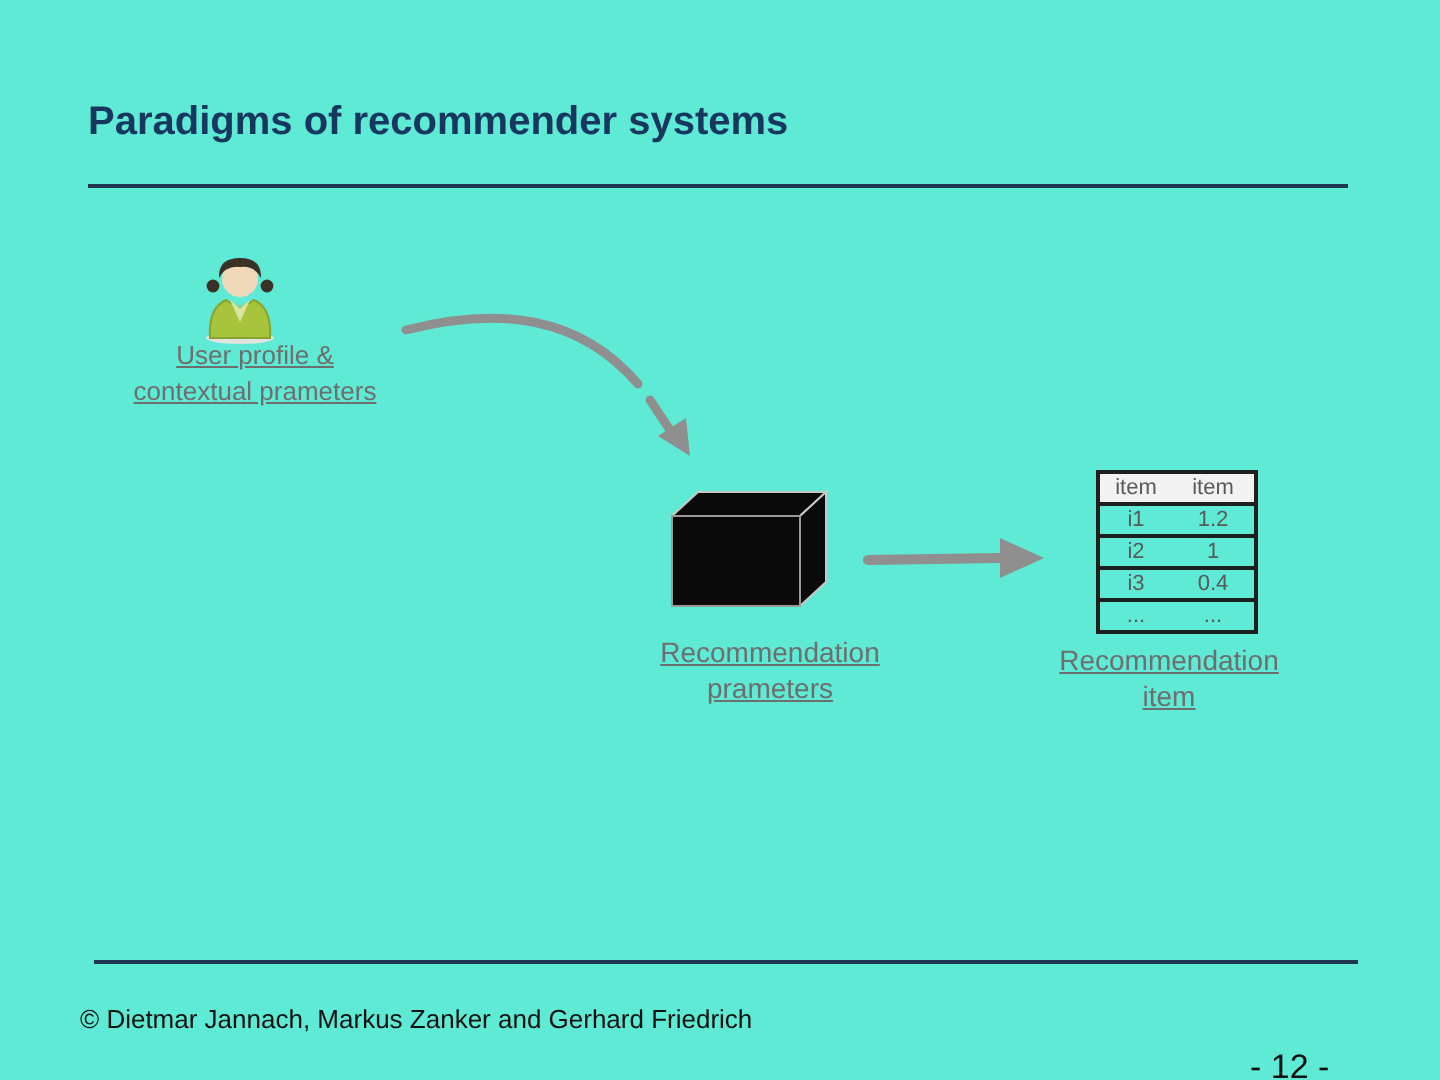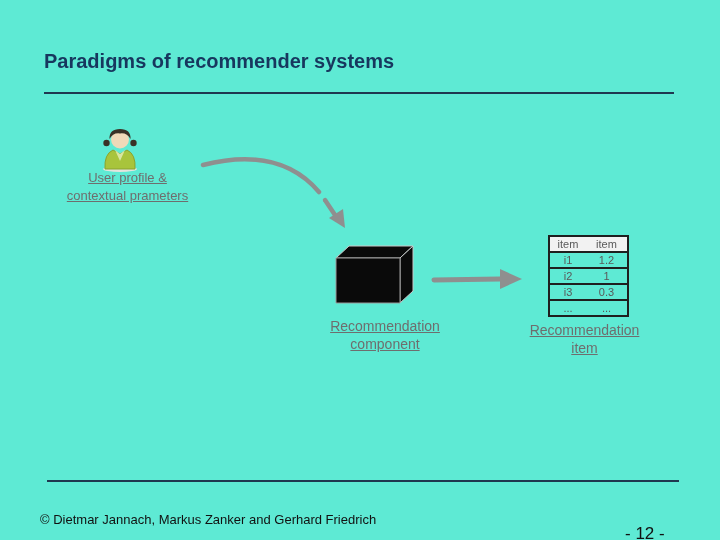--- a/index.html
+++ b/index.html
@@ -34,21 +34,21 @@
     padding:0;text-align:center;height:14px;font-weight:normal;
   }
   table.score-table{border-left:2px solid #1f1f1f;border-right:2px solid #1f1f1f;}
   table.score-table th{background:#f2f2f2;}
   td.col-item, th.col-item{width:36px;}
   td.col-score, th.col-score{width:41px;}
   .footer-rule{
     position:absolute;left:47px;top:480px;width:632px;height:2px;background:#1f3850;
   }
   .footer-copyright{
-    position:absolute;left:40px;top:502px;font-size:13px;color:#111;margin-top:10px;
+    position:absolute;left:40px;top:502px;font-size:13px;color:#111;
   }
   .page-number{
     position:absolute;left:625px;top:524px;font-size:17px;color:#111;
   }
 </style>
 </head>
 <body>
 
 <div class="slide">
 
@@ -78,21 +78,21 @@
   </svg>
 
   <svg class="svg-abs" style="left:330px;top:240px;" width="90" height="70" viewBox="0 0 90 70">
     <polygon points="6,18 19,6 83,6 70,18" fill="#0a0a0a" stroke="#c8c8c8" stroke-width="1"></polygon>
     <polygon points="70,18 83,6 83,51 70,63" fill="#0a0a0a" stroke="#c8c8c8" stroke-width="1"></polygon>
     <polygon points="6,18 70,18 70,63 6,63" fill="#0a0a0a" stroke="#9a9a9a" stroke-width="1"></polygon>
   </svg>
 
   <div class="node-label component-label">
     <span>Recommendation</span><br>
-    <span>component</span>
+    <span>prameters</span>
   </div>
 
   <svg class="svg-abs" style="left:428px;top:264px;" width="100" height="32" viewBox="0 0 100 32">
     <path d="M6,16 L72,15" fill="none" stroke="#8f8f8f" stroke-width="5" stroke-linecap="round"></path>
     <polygon points="72,5 94,15 72,25" fill="#8f8f8f"></polygon>
   </svg>
 
   <table class="score-table">
     <thead>
       <tr>
@@ -104,21 +104,21 @@
       <tr>
         <td class="col-item">i1</td>
         <td class="col-score">1.2</td>
       </tr>
       <tr>
         <td class="col-item">i2</td>
         <td class="col-score">1</td>
       </tr>
       <tr>
         <td class="col-item">i3</td>
-        <td class="col-score">0.3</td>
+        <td class="col-score">0.4</td>
       </tr>
       <tr>
         <td class="col-item">...</td>
         <td class="col-score">...</td>
       </tr>
     </tbody>
   </table>
 
   <div class="node-label list-label">
     <span>Recommendation</span><br>

